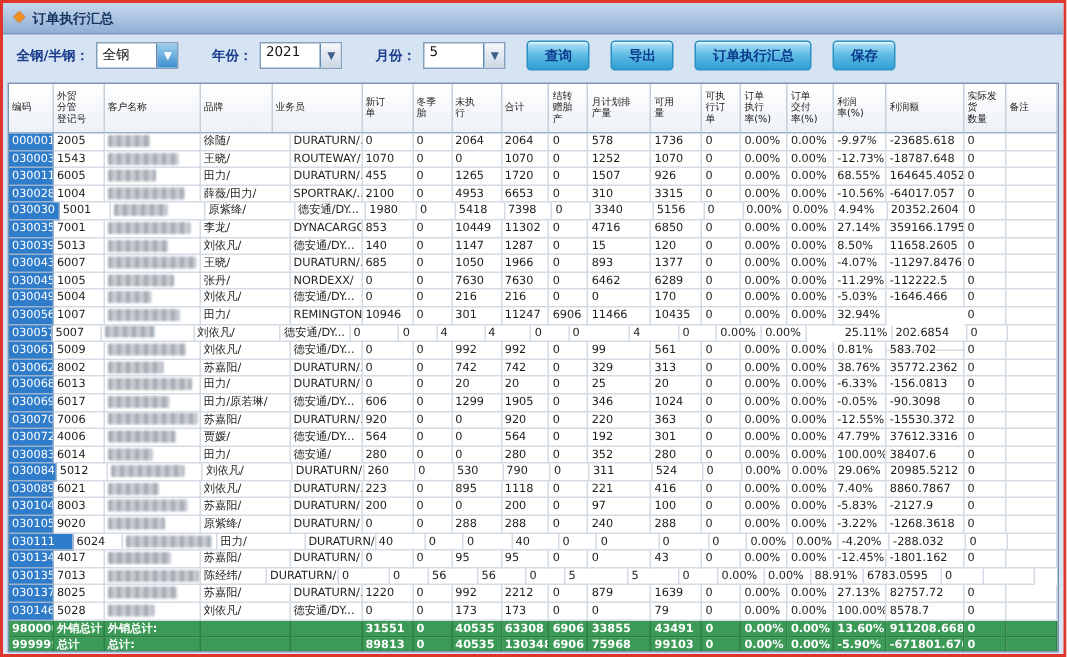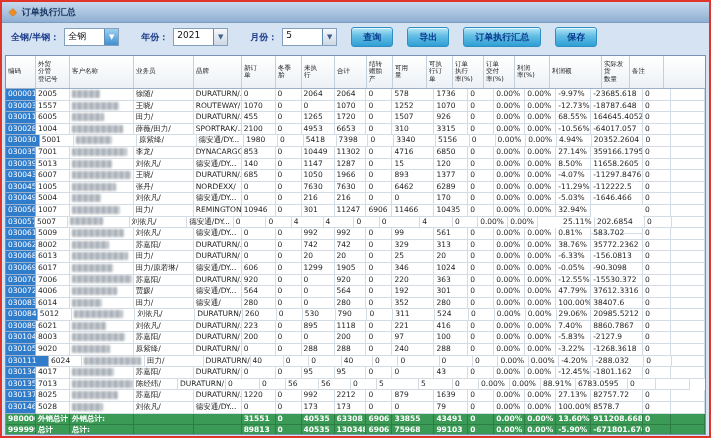--- a/index.html
+++ b/index.html
@@ -69,32 +69,34 @@
     <span class="btn">保存</span>
   </div>
 
   <div class="grid">
     <div class="thead" id="thead">
         <div class="th" style="width: 30px;">编码</div>
         <div class="th" style="width: 34px;">外贸
 分管
 登记号</div>
         <div class="th" style="width: 64px;">客户名称</div>
+        <div class="th" style="width: 48px;">品牌</div>
         <div class="th" style="width: 60px;">业务员</div>
-        <div class="th" style="width: 48px;">品牌</div>
         <div class="th" style="width: 34px;">新订
 单</div>
         <div class="th" style="width: 26px;">冬季
 胎</div>
         <div class="th" style="width: 33px;">未执
 行</div>
         <div class="th" style="width: 32px;">合计</div>
         <div class="th" style="width: 26px;">结转
 赠胎
 产</div>
+        <div class="th" style="width: 42px;">月计划排
+产量</div>
         <div class="th" style="width: 34px;">可用
 量</div>
         <div class="th" style="width: 26px;">可执
 行订
 单</div>
         <div class="th" style="width: 31px;">订单
 执行
 率(%)</div>
         <div class="th" style="width: 31px;">订单
 交付
@@ -116,28 +118,28 @@
           <div class="td" style="width: 34px;">0</div>
           <div class="td" style="width: 26px;">0</div>
           <div class="td" style="width: 33px;">2064</div>
           <div class="td" style="width: 32px;">2064</div>
           <div class="td" style="width: 26px;">0</div>
           <div class="td" style="width: 42px;">578</div>
           <div class="td" style="width: 34px;">1736</div>
           <div class="td" style="width: 26px;">0</div>
           <div class="td" style="width: 31px;">0.00%</div>
           <div class="td" style="width: 31px;">0.00%</div>
-          <div class="td" style="width: 35px;">-9.97%</div>
+          <div class="td" style="width: 35px; font-style: italic;">-9.97%</div>
           <div class="td" style="width: 52px;">-23685.618</div>
           <div class="td" style="width: 28px;">0</div>
           <div class="td" style="width: 34px;"></div>
         </div>
         <div class="tr">
           <div class="td code" style="width: 30px;">030003</div>
-          <div class="td" style="width: 34px;">1557</div>
+          <div class="td" style="width: 34px;">1543</div>
           <div class="td" style="width: 64px;"><span class="blur-blob" style="width: 47px;"></span></div>
           <div class="td" style="width: 60px;">王晓/</div>
           <div class="td" style="width: 48px;">ROUTEWAY/</div>
           <div class="td" style="width: 34px;">1070</div>
           <div class="td" style="width: 26px;">0</div>
           <div class="td" style="width: 33px;">0</div>
           <div class="td" style="width: 32px;">1070</div>
           <div class="td" style="width: 26px;">0</div>
           <div class="td" style="width: 42px;">1252</div>
           <div class="td" style="width: 34px;">1070</div>

